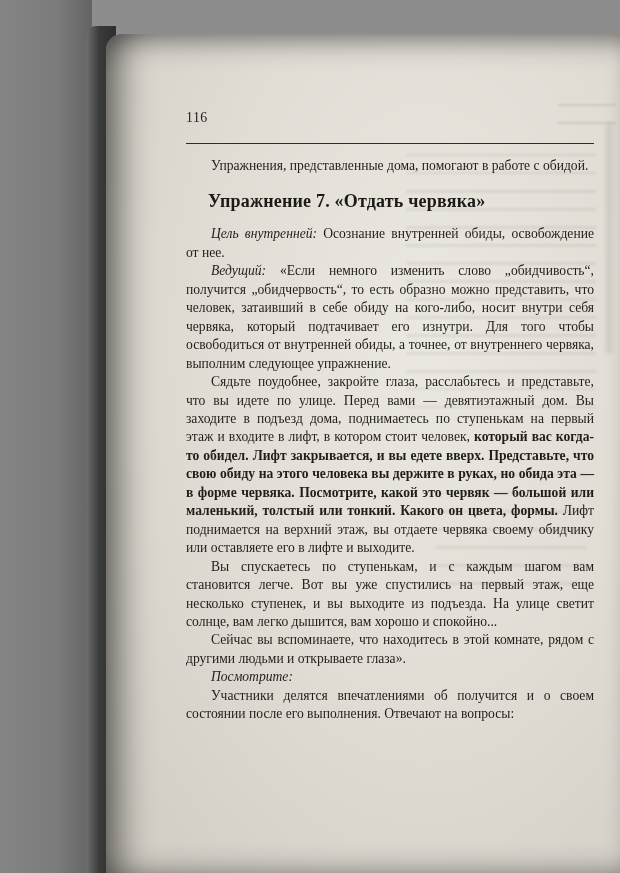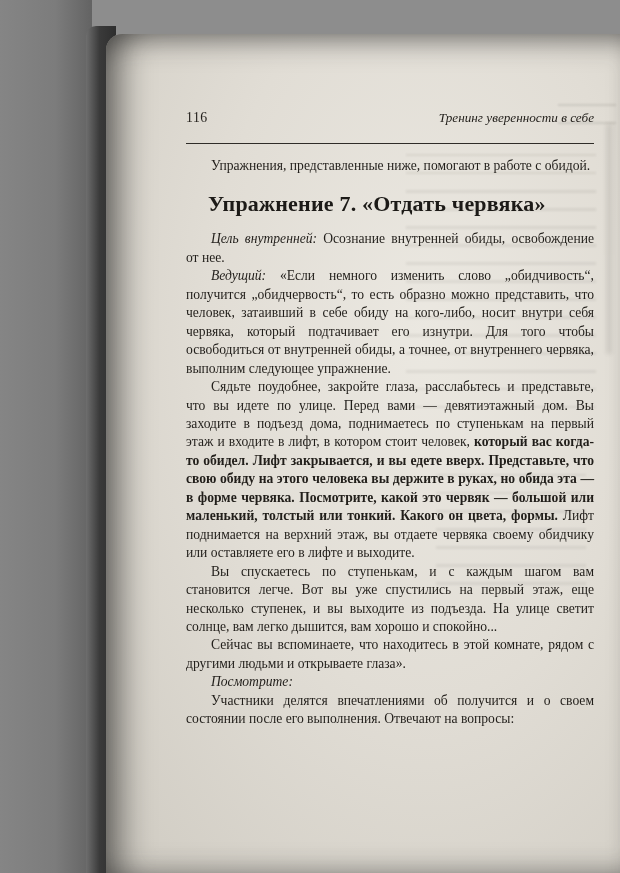--- a/index.html
+++ b/index.html
@@ -59,21 +59,21 @@
   .para {
     margin: 0;
     font-size: 13.6px;
     line-height: 18.45px;
     text-align: justify;
     text-indent: 25px;
   }
   .heading {
     margin: 16px 0 13px 0;
     padding-left: 22px;
-    font-size: 22px;
+    font-size: 18px;
     font-weight: bold;
     letter-spacing: 0.2px;
     color: #1c1a17;
   }
   .lead-italic { font-style: italic; }
   .bold-span { font-weight: bold; }
   .discussion-label {
     margin: 0;
     font-size: 13.6px;
     line-height: 18.45px;
@@ -90,24 +90,23 @@
 <div class="page">
   <div class="ghost ghost-1"></div>
   <div class="ghost ghost-2"></div>
   <div class="ghost ghost-3"></div>
   <div class="ghost-edge"></div>
 
   <div class="content">
 
     <div class="running-head">
       <span class="pnum">116</span>
-      <span class="rtitle">Тренинг уверенности в себе</span>
     </div>
 
-    <p class="para">Упражнения, представленные ниже, помогают в работе с обидой.</p>
+    <p class="para">Упражнения, представленные дома, помогают в работе с обидой.</p>
 
     <h2 class="heading">Упражнение 7. «Отдать червяка»</h2>
 
     <p class="para"><span class="lead-italic">Цель внутренней:</span><span> Осознание внутренней обиды, освобождение от нее.</span></p>
 
     <p class="para"><span class="lead-italic">Ведущий:</span><span> «Если немного изменить слово „обидчивость“, получится „обидчервость“, то есть образно можно представить, что человек, затаивший в себе обиду на кого-либо, носит внутри себя червяка, который подтачивает его изнутри. Для того чтобы освободиться от внутренней обиды, а точнее, от внутреннего червяка, выполним следующее упражнение.</span></p>
 
     <p class="para"><span>Сядьте поудобнее, закройте глаза, расслабьтесь и представьте, что вы идете по улице. Перед вами — девятиэтажный дом. Вы заходите в подъезд дома, поднимаетесь по ступенькам на первый этаж и входите в лифт, в котором стоит человек, </span><span class="bold-span">который вас когда-то обидел. Лифт закрывается, и вы едете вверх. Представьте, что свою обиду на этого человека вы держите в руках, но обида эта — в форме червяка. Посмотрите, какой это червяк — большой или маленький, толстый или тонкий. Какого он цвета, формы.</span><span> Лифт поднимается на верхний этаж, вы отдаете червяка своему обидчику или оставляете его в лифте и выходите.</span></p>
 
     <p class="para">Вы спускаетесь по ступенькам, и с каждым шагом вам становится легче. Вот вы уже спустились на первый этаж, еще несколько ступенек, и вы выходите из подъезда. На улице светит солнце, вам легко дышится, вам хорошо и спокойно...</p>

